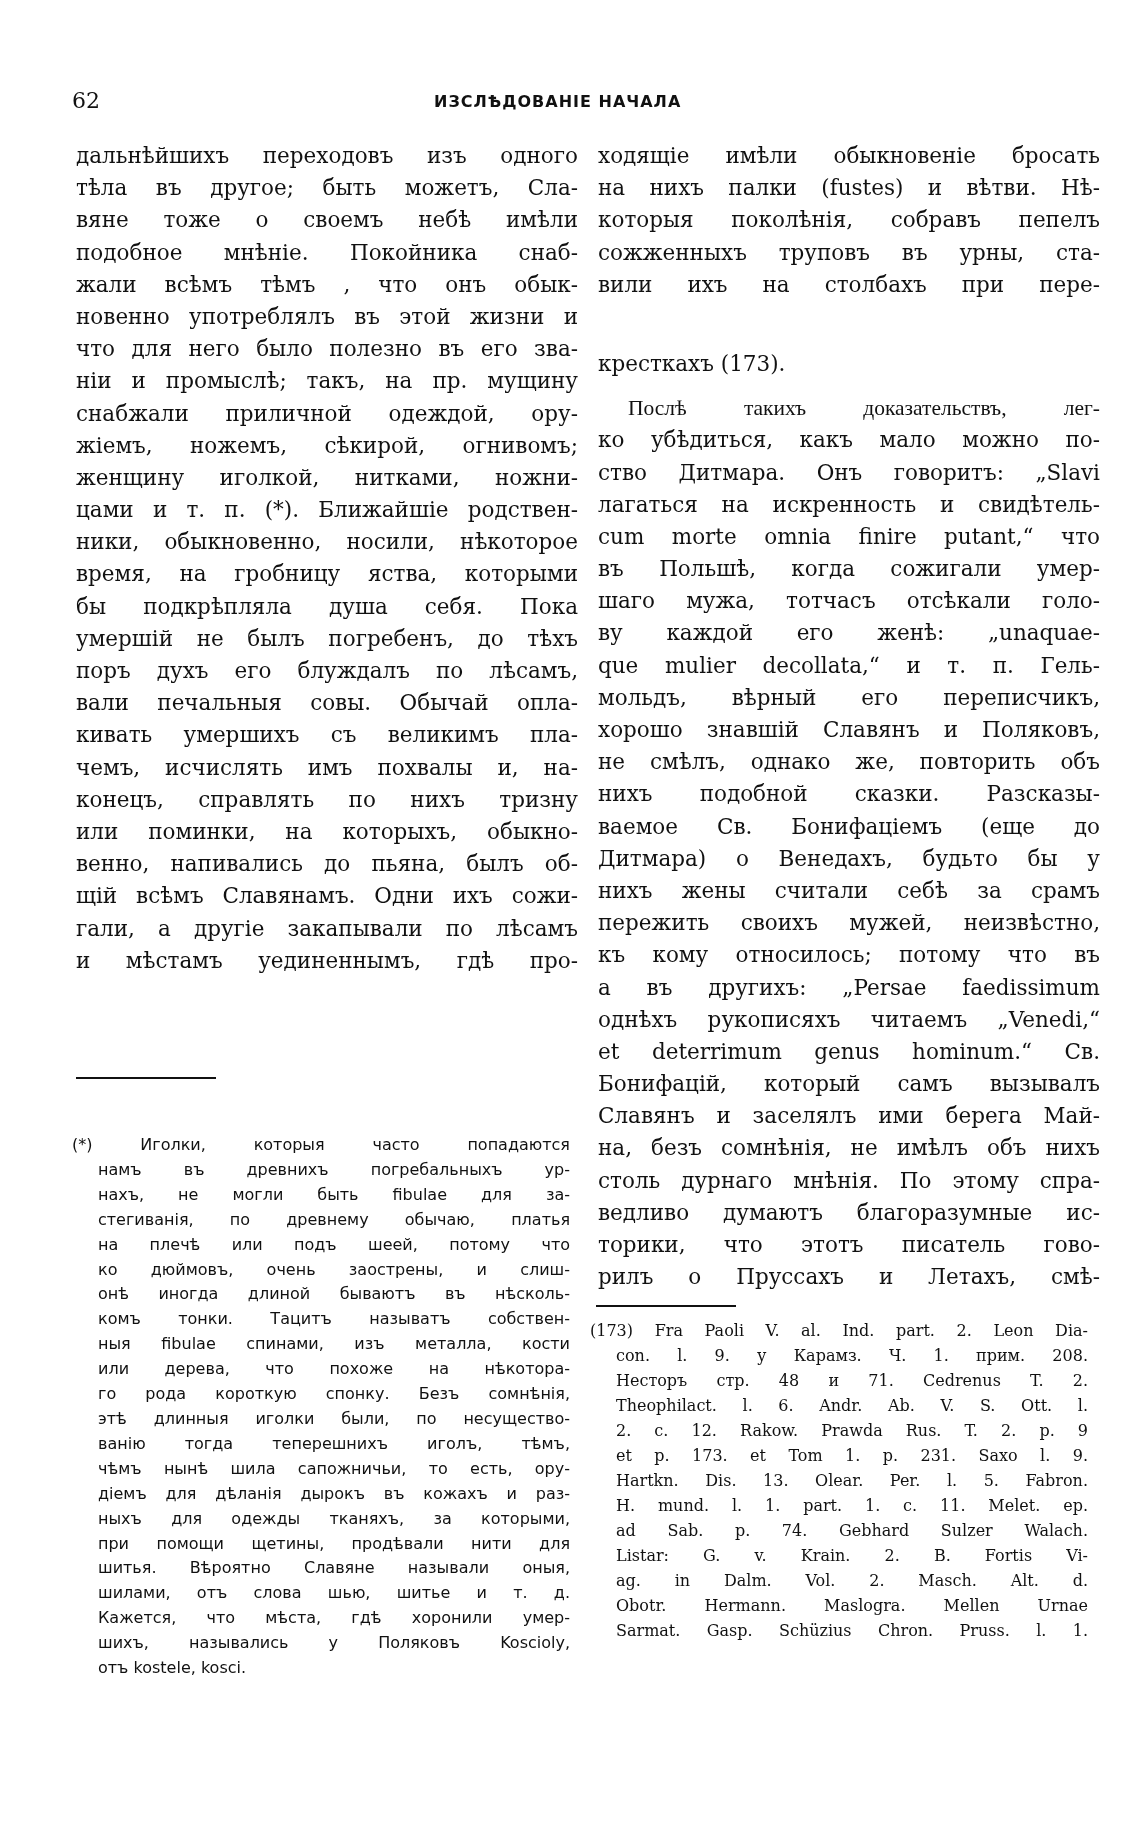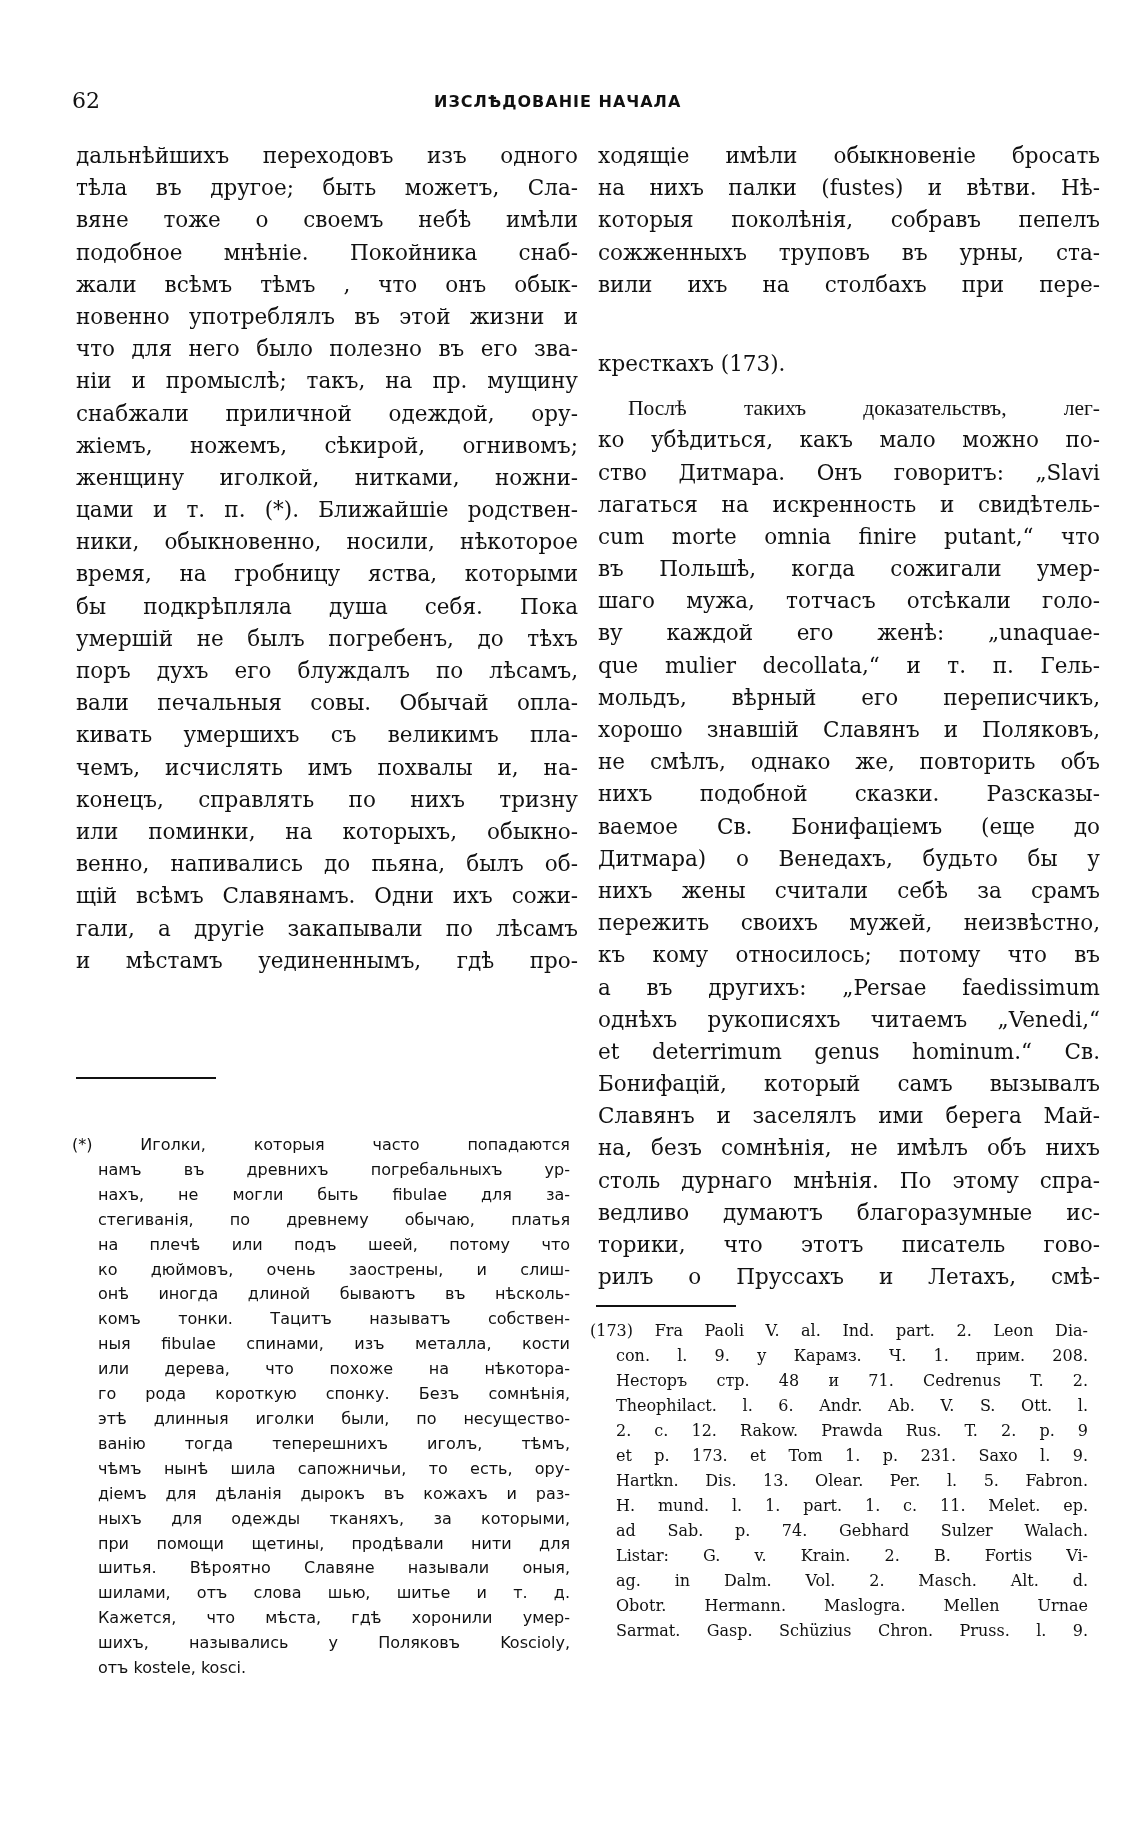--- a/index.html
+++ b/index.html
@@ -135,14 +135,14 @@
   <span class="fn-line">Несторъ стр. 48 и 71. Cedrenus T. 2.</span>
   <span class="fn-line">Theophilact. l. 6. Andr. Ab. V. S. Ott. l.</span>
   <span class="fn-line">2. c. 12. Rakow. Prawda Rus. T. 2. p. 9</span>
   <span class="fn-line">et p. 173. et Tom 1. p. 231. Saxo l. 9.</span>
   <span class="fn-line">Hartkn. Dis. 13. Olear. Per. l. 5. Fabron.</span>
   <span class="fn-line">H. mund. l. 1. part. 1. c. 11. Melet. ep.</span>
   <span class="fn-line">ad Sab. p. 74. Gebhard Sulzer Walach.</span>
   <span class="fn-line">Listar: G. v. Krain. 2. B. Fortis Vi-</span>
   <span class="fn-line">ag. in Dalm. Vol. 2. Masch. Alt. d.</span>
   <span class="fn-line">Obotr. Hermann. Maslogra. Mellen Urnae</span>
-  <span class="fn-line">Sarmat. Gasp. Schüzius Chron. Pruss. l. 9.</span>
+  <span class="fn-line">Sarmat. Gasp. Schüzius Chron. Pruss. l. 1.</span>
 </div>
 
 </body></html>

